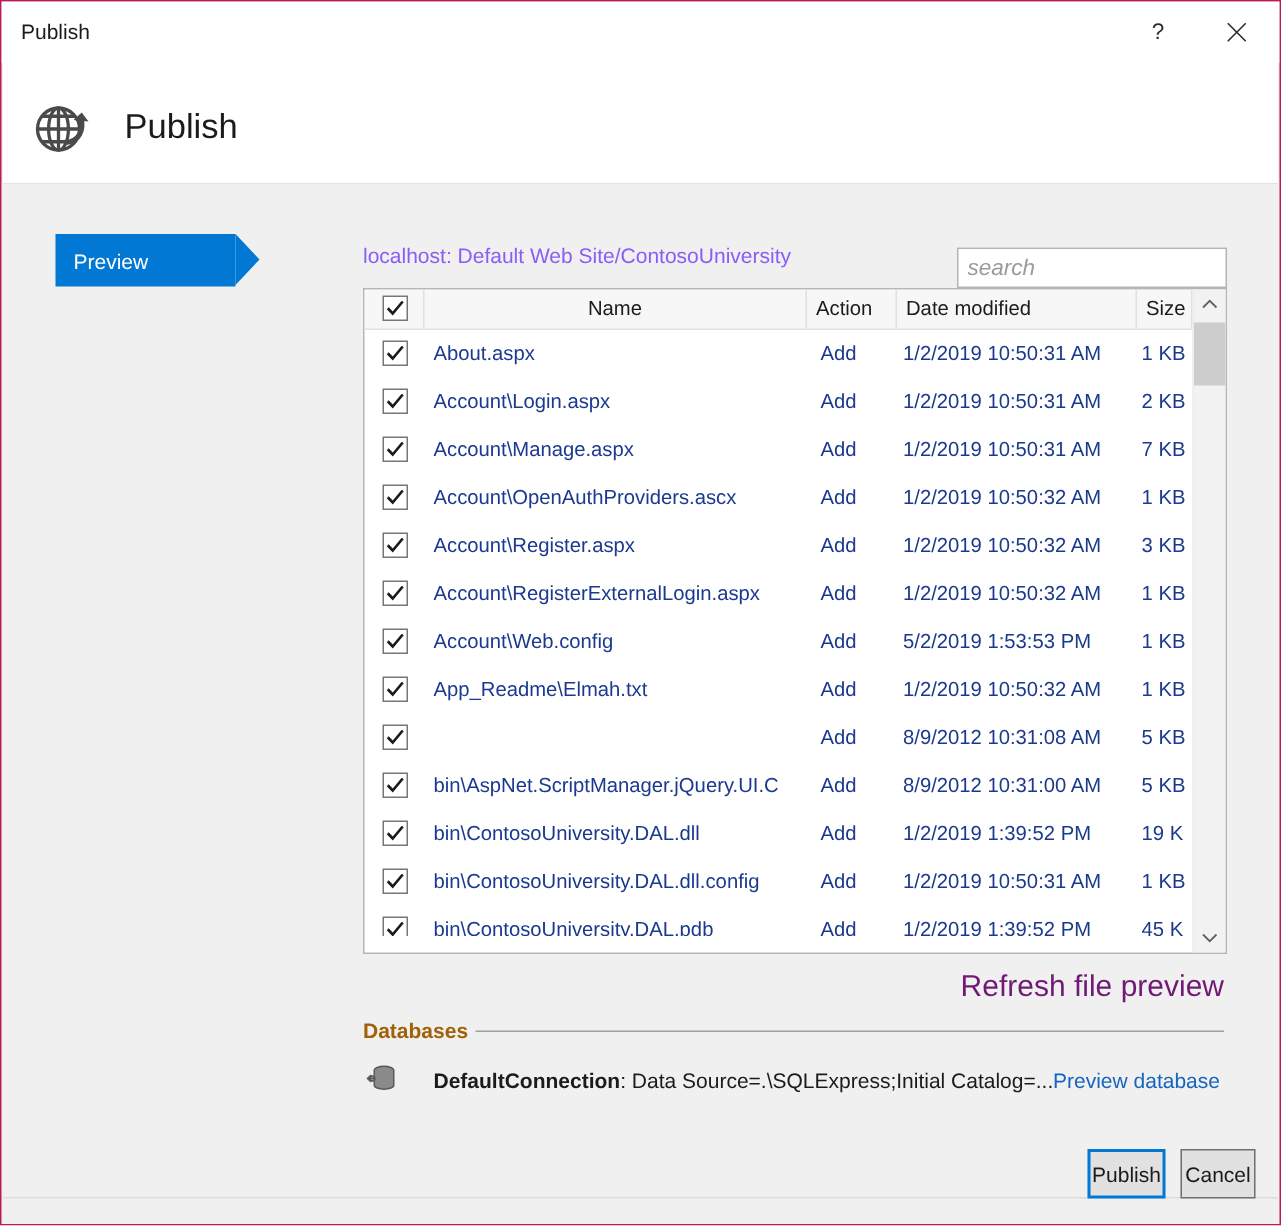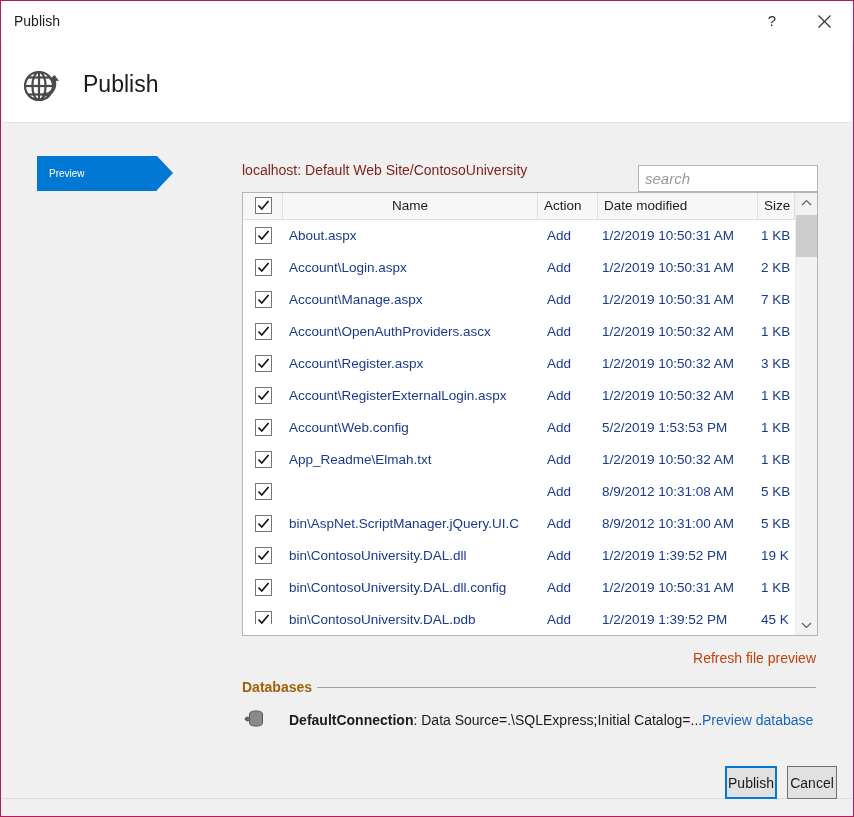--- a/index.html
+++ b/index.html
@@ -104,32 +104,32 @@
     width: 0;
     height: 0;
     border-top: 17.5px solid transparent;
     border-bottom: 17.5px solid transparent;
     border-left: 16px solid #0078d4;
   }
   .nav-tab-label {
     position: absolute;
     left: 12px;
     top: 9px;
-    font-size: 10px;
+    font-size: 14px;
     color: #ffffff;
     line-height: 18px;
   }
 
   
   .path-label {
     position: absolute;
     left: 241px;
     top: 160px;
     font-size: 14px;
-    color: #7f1d1d;
+    color: #8b5cf6;
     line-height: 18px;
   }
   .search-box {
     position: absolute;
     left: 637px;
     top: 154px;
     width: 180px;
     height: 27px;
     box-sizing: border-box;
     background: #ffffff;
@@ -261,22 +261,22 @@
     height: 42px;
     background: #cdcdcd;
     cursor: default;
   }
 
   
   .refresh-link {
     position: absolute;
     right: 37px;
     top: 648px;
-    font-size: 14px;
-    color: #c2410c;
+    font-size: 20px;
+    color: #701a75;
     line-height: 18px;
     cursor: default;
   }
 
   
   .db-group-label {
     position: absolute;
     left: 241px;
     top: 677px;
     font-size: 14px;

